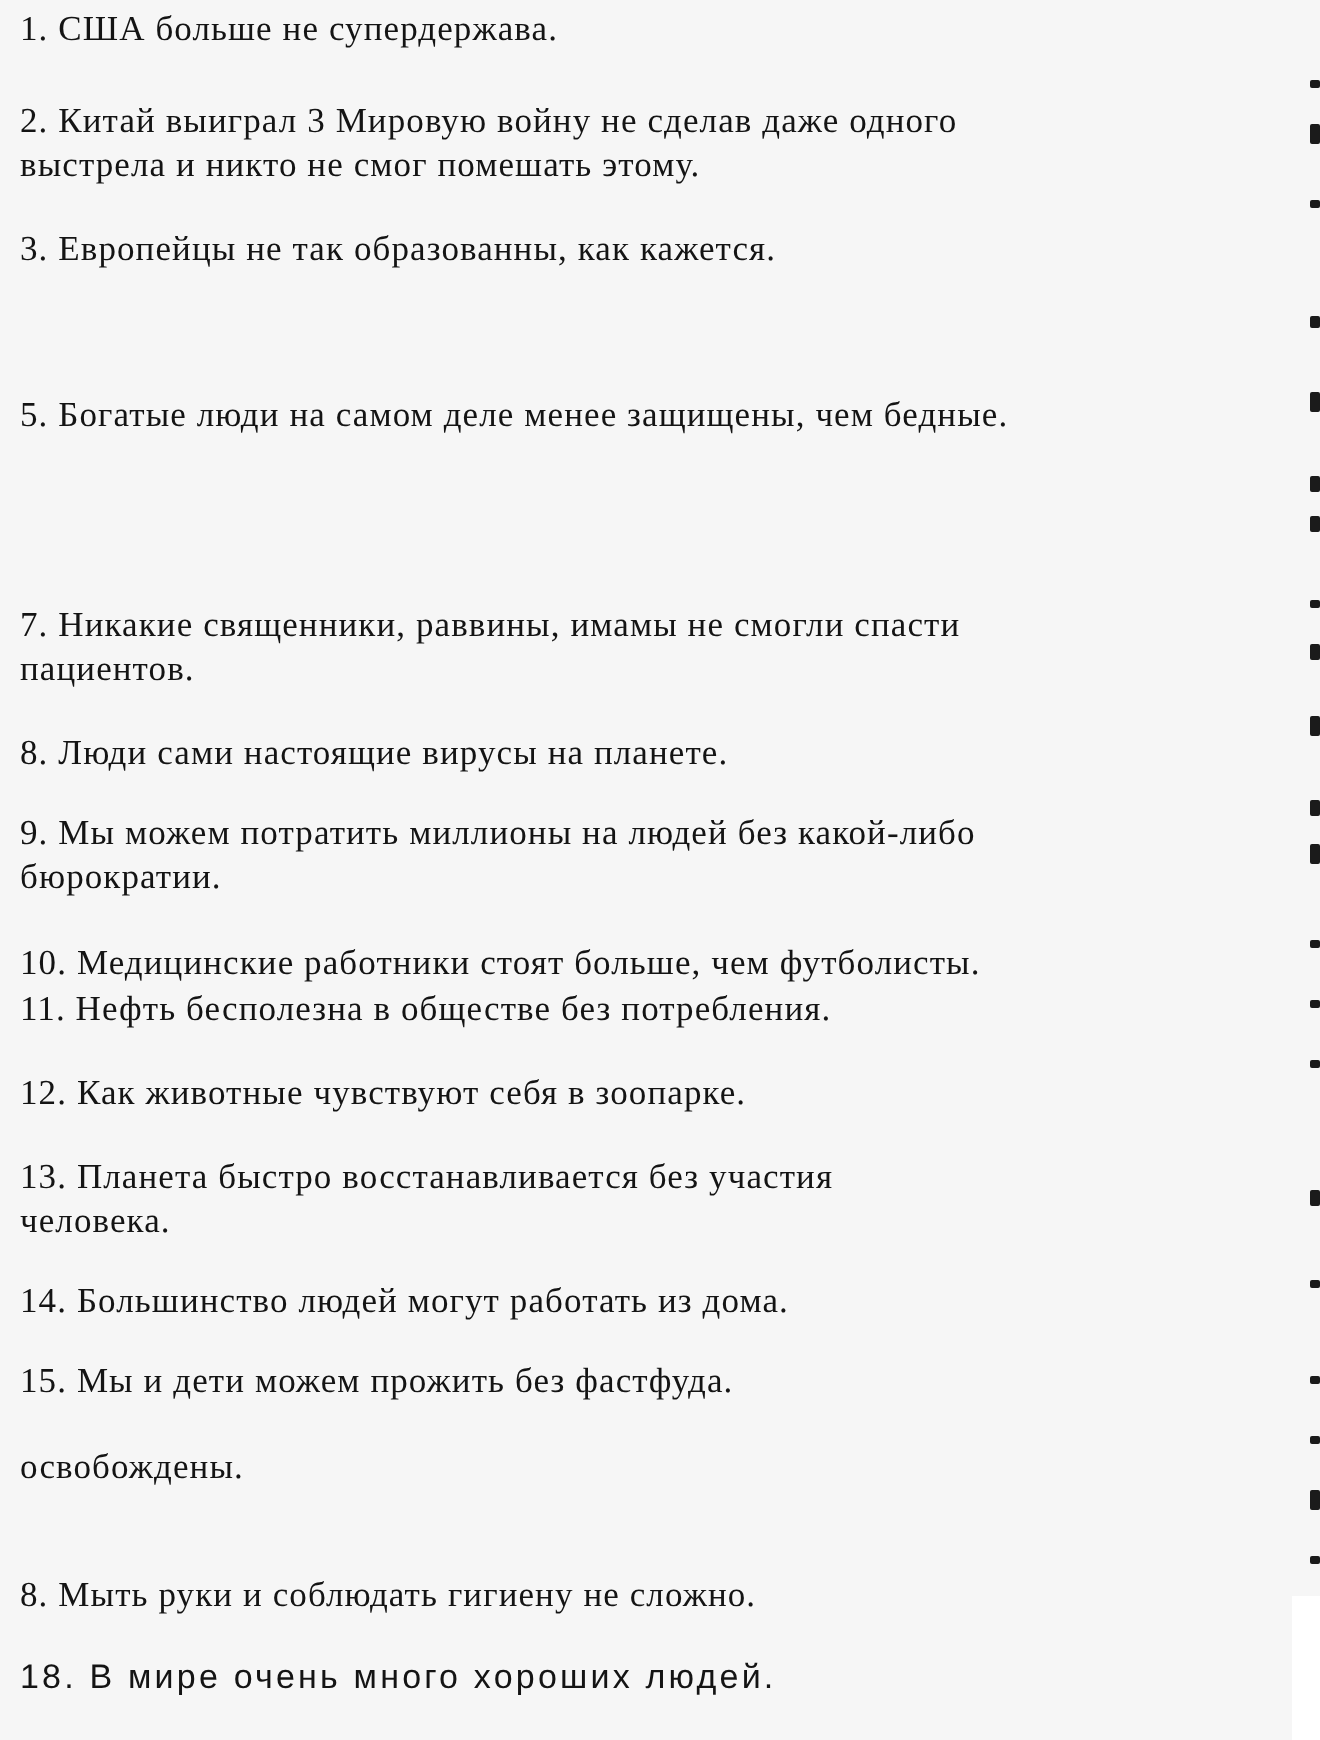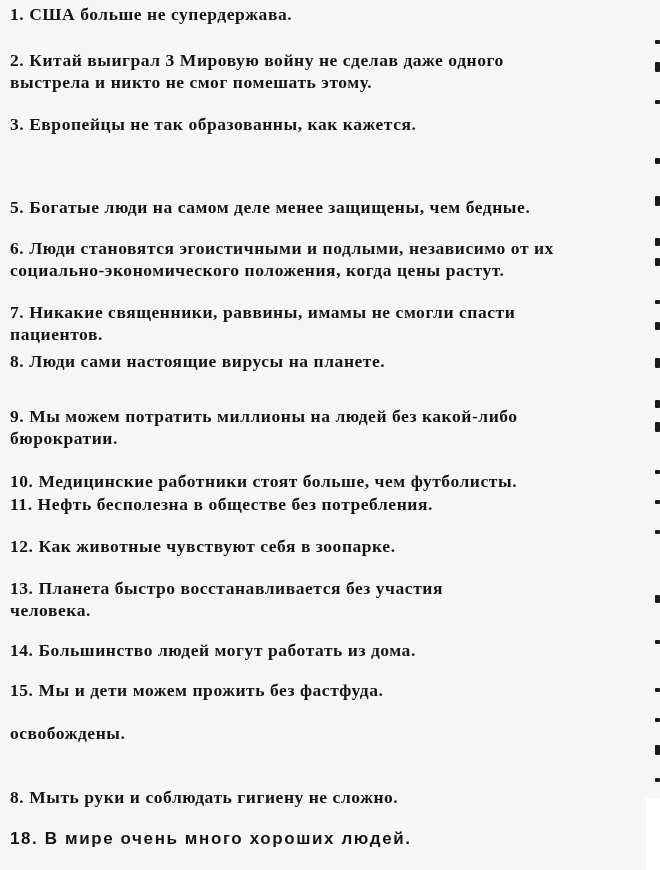--- a/index.html
+++ b/index.html
@@ -19,21 +19,21 @@
       position: absolute;
       left: 0;
       top: 0;
       width: 660px;
       height: 870px;
     }
     .item {
       position: absolute;
       left: 10px;
       width: 640px;
-      font-weight: bold;
+      font-weight: normal;
       font-size: 17.5px;
       line-height: 21.5px;
       letter-spacing: 0.55px;
       white-space: nowrap;
     }
     .item .line { display: block; }
     .item.wide {
       font-family: "Liberation Sans", "DejaVu Sans", sans-serif;
       font-size: 17px;
       letter-spacing: 1.6px;
@@ -70,31 +70,27 @@
 
   <div class="item" style="top:114px">
     <span class="line">3. Европейцы не так образованны, как кажется.</span>
   </div>
 
 
   <div class="item" style="top:197px">
     <span class="line">5. Богатые люди на самом деле менее защищены, чем бедные.</span>
   </div>
 
-  <div class="item" style="top:238px">
-    <span class="line">6. Люди становятся эгоистичными и подлыми, независимо от их</span>
-    <span class="line">социально-экономического положения, когда цены растут.</span>
-  </div>
 
   <div class="item" style="top:302px">
     <span class="line">7. Никакие священники, раввины, имамы не смогли спасти</span>
     <span class="line">пациентов.</span>
   </div>
 
-  <div class="item" style="top:351px">
+  <div class="item" style="top:366px">
     <span class="line">8. Люди сами настоящие вирусы на планете.</span>
   </div>
 
   <div class="item" style="top:406px">
     <span class="line">9. Мы можем потратить миллионы на людей без какой-либо</span>
     <span class="line">бюрократии.</span>
   </div>
 
   <div class="item" style="top:471px">
     <span class="line">10. Медицинские работники стоят больше, чем футболисты.</span>

